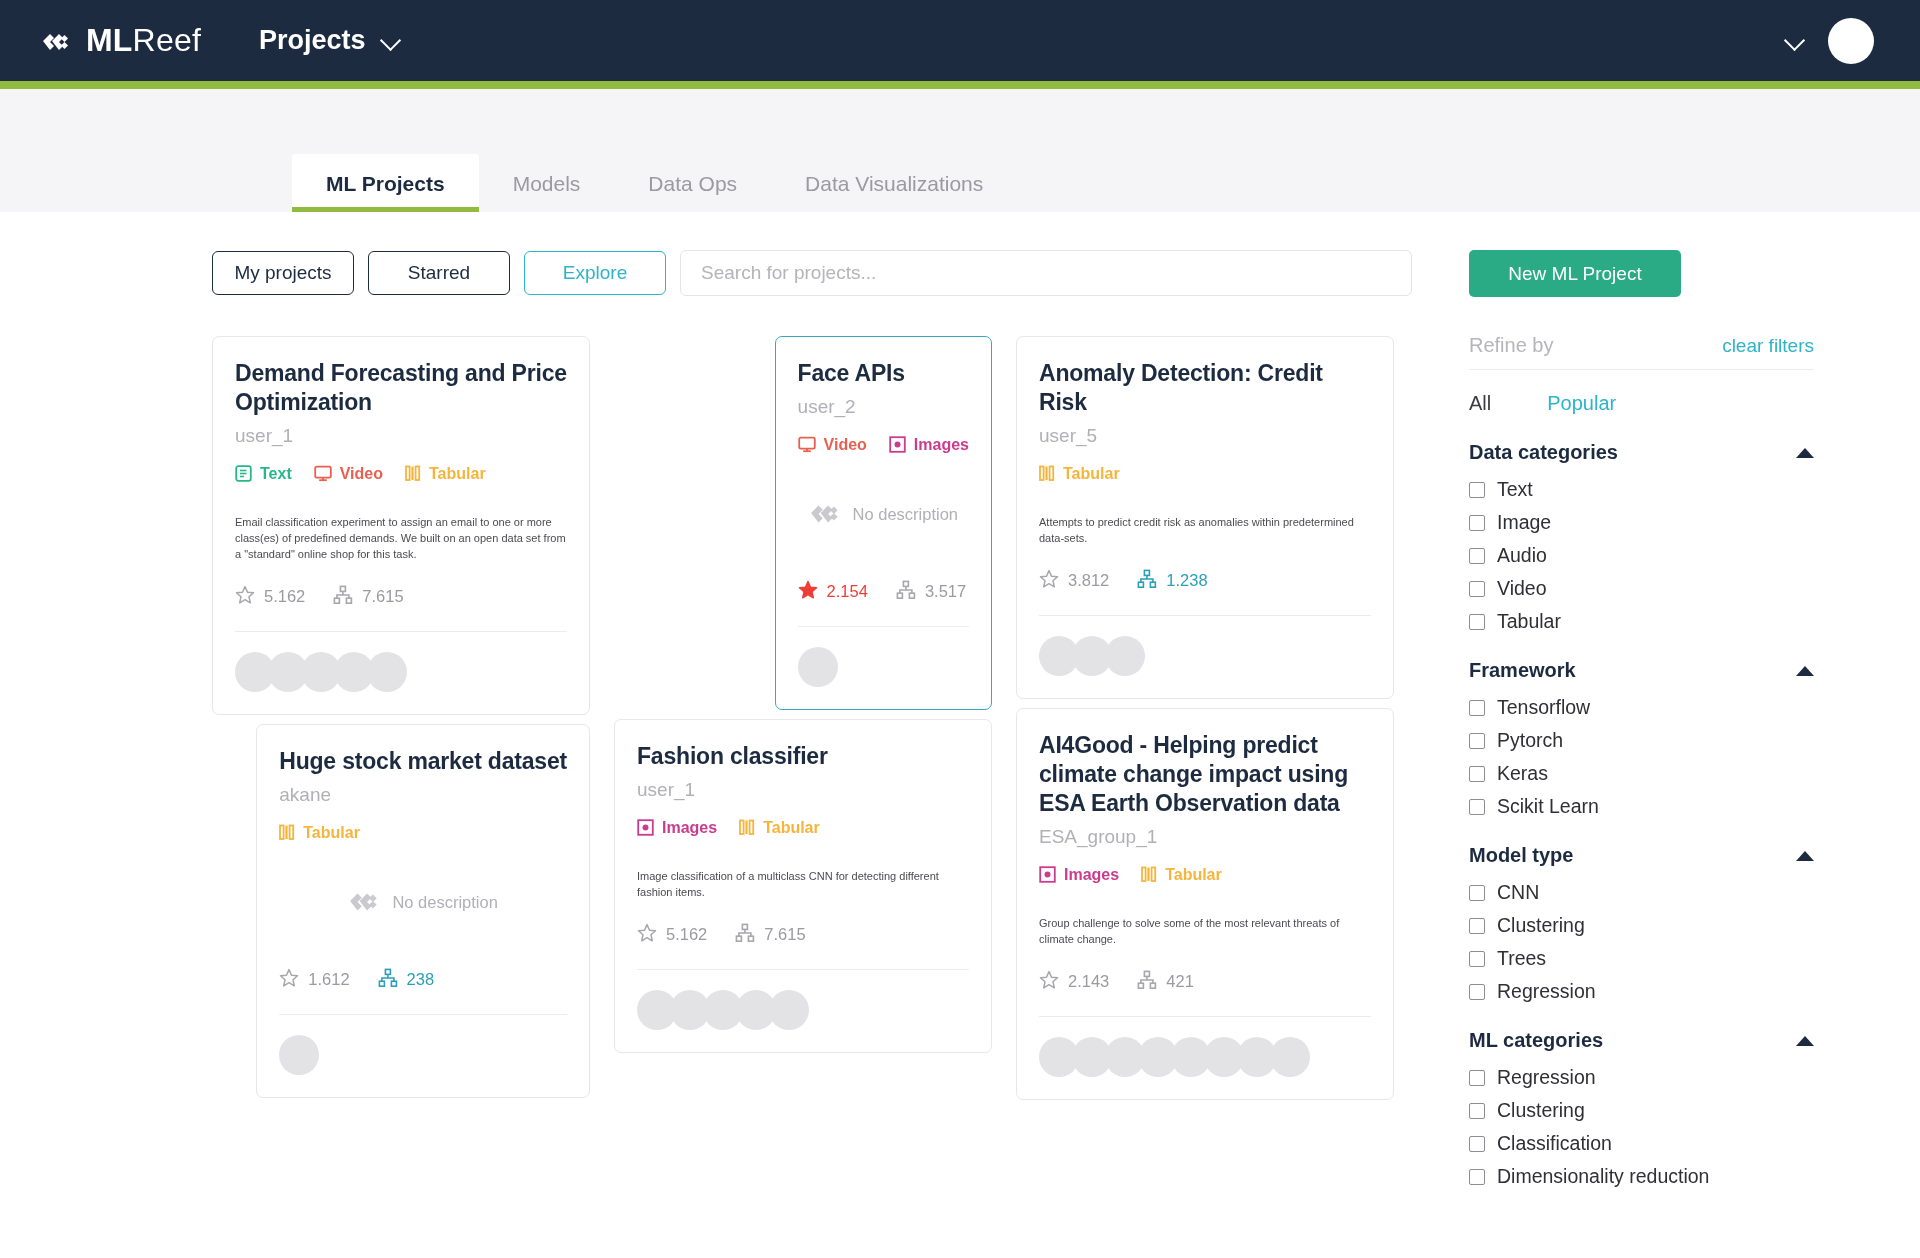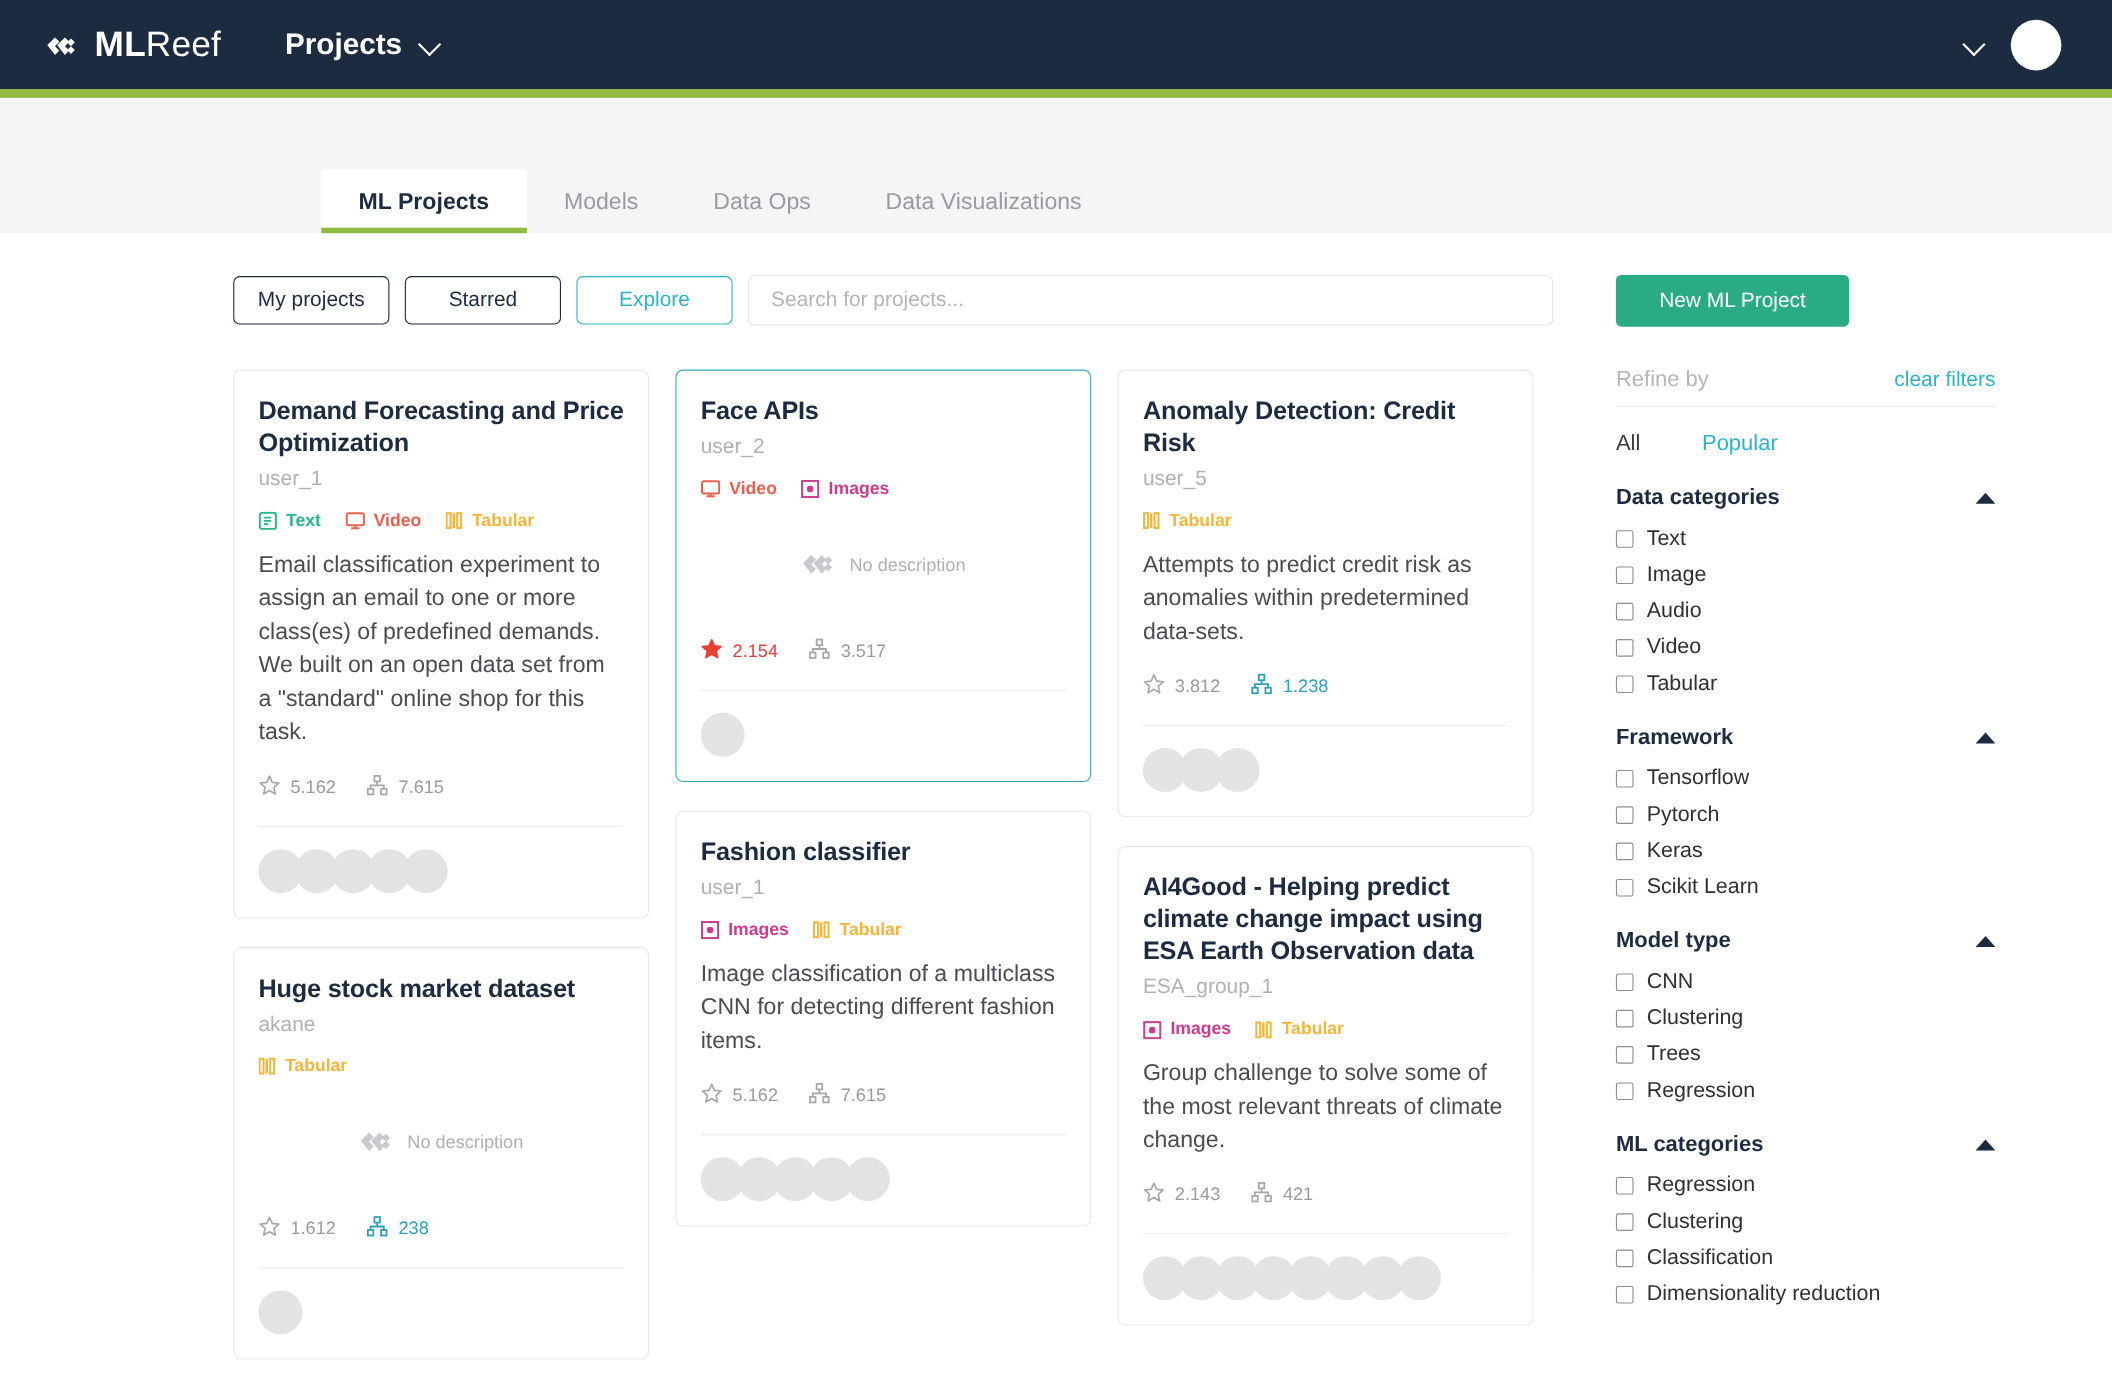--- a/index.html
+++ b/index.html
@@ -95,21 +95,21 @@
     background: #fff;
     padding: 0 20px;
     font-size: 19px; color: #b4b4b9;
     font-family: inherit;
     outline: none;
   }
   .searchbox::placeholder { color: #b4b4b9; }
 
   
   .cards { display: flex; gap: 24px; align-items: flex-start; }
-  .col { display: flex; flex-direction: column; gap: 26px; width: 378px; }
+  .col { display: flex; flex-direction: column; gap: 9px; width: 378px; align-items: flex-end; }
 
   .card {
     border: 1.4px solid #e7e7ea; border-radius: 7px;
     background: #ffffff;
     padding: 22px 22px 0 22px;
     position: relative;
   }
   .card.selected { border: 1.6px solid #3aa8c1; }
 
   .card-title {
@@ -120,22 +120,22 @@
 
   .tags { display:flex; align-items:center; gap: 22px; margin-top: 18px; flex-wrap: wrap; }
   .tag { display:flex; align-items:center; gap: 8px; font-size: 16px; font-weight: 700; }
   .tag.text    { color: #27b88a; }
   .tag.video   { color: #e8604f; }
   .tag.tabular { color: #f5b53c; }
   .tag.images  { color: #cc3c8e; }
   .tag svg { display:block; }
 
   .desc {
-    margin-top: 16px;
-    font-size: 21px; line-height: 1.45; color: #4b4b52;
+    margin-top: 32px;
+    font-size: 11px; line-height: 1.45; color: #4b4b52;
   }
 
   .nodesc {
     margin-top: 18px; height: 86px;
     display:flex; align-items:center; justify-content:center; gap: 8px;
   }
   .nodesc-label { font-size: 16.5px; color: #b0b0b6; }
 
   .stats { display:flex; align-items:center; gap: 28px; margin-top: 22px; }
   .stat { display:flex; align-items:center; gap: 9px; font-size: 16.5px; color: #9a9aa1; }

